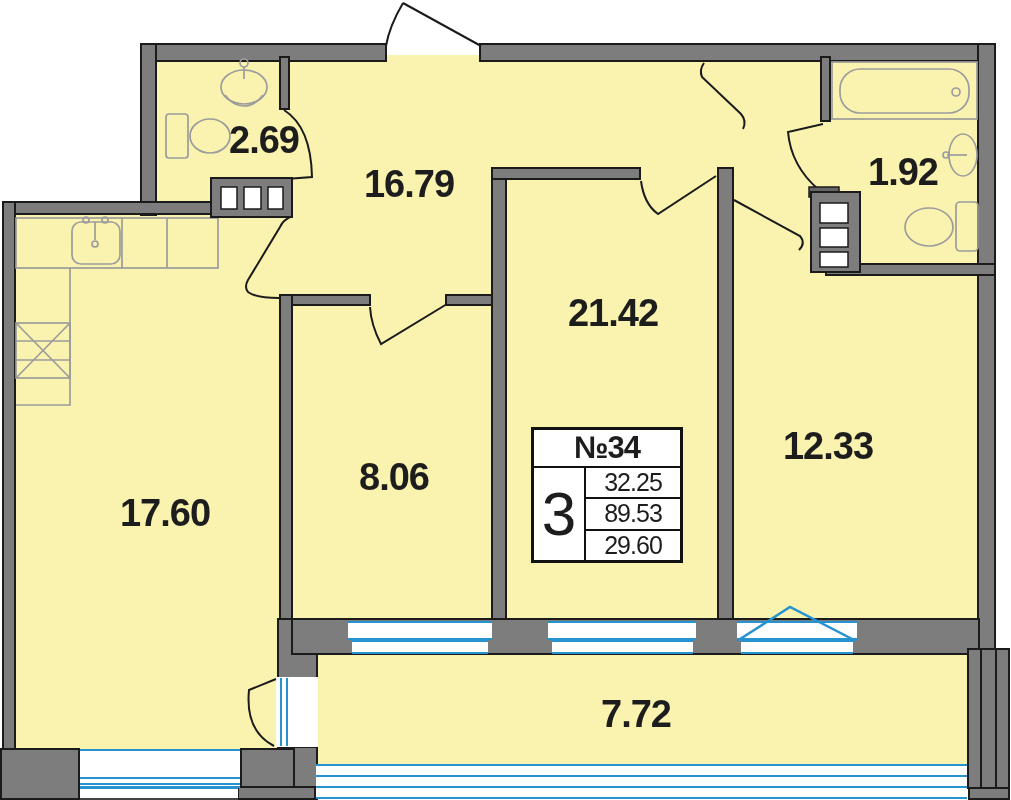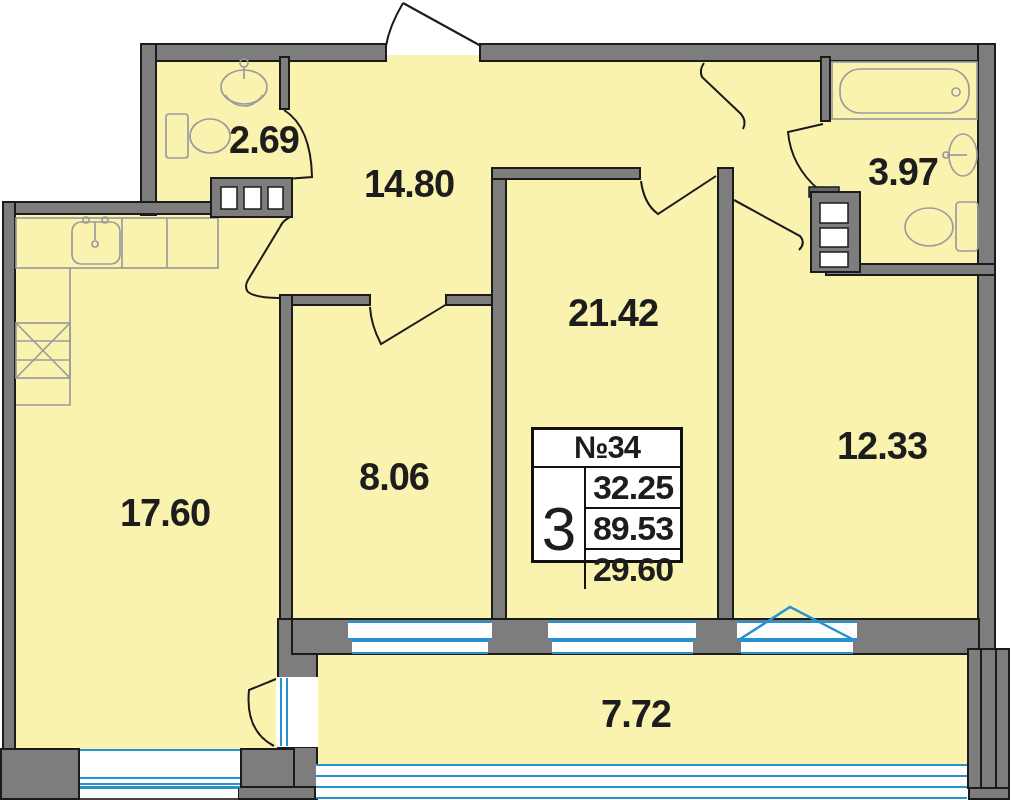--- a/index.html
+++ b/index.html
@@ -18,22 +18,22 @@
   svg{position:absolute;left:0;top:0;}
   
   .unitbox{position:absolute;left:531px;top:427px;width:152px;height:136px;background:#fff;
            border:3px solid #111;box-sizing:border-box;display:flex;flex-direction:column;}
   .ub-num{height:36px;border-bottom:2px solid #111;display:flex;align-items:center;justify-content:center;
           font-weight:bold;font-size:31px;letter-spacing:-1px;}
   .ub-body{flex:1;display:flex;}
   .ub-rooms{width:50px;display:flex;align-items:center;justify-content:center;font-size:62px;
             font-weight:normal;line-height:1;}
   .ub-areas{flex:1;display:flex;flex-direction:column;border-left:2px solid #111;}
-  .ub-areas div{flex:1;display:flex;align-items:center;justify-content:center;font-size:34px;
-                font-weight:bold;letter-spacing:-1px;}
+  .ub-areas div{flex:1;display:flex;align-items:center;justify-content:center;font-size:25px;
+                font-weight:normal;letter-spacing:-1px;}
   .ub-areas div + div{border-top:2px solid #111;}
 </style>
 </head>
 <body>
 
 <div id="plan">
 
   <div class="floor" style="left:150px;top:55px;width:840px;height:248px;"></div>
   <div class="floor" style="left:8px;top:205px;width:490px;height:550px;"></div>
   <div class="floor" style="left:500px;top:170px;width:490px;height:490px;"></div>
@@ -138,26 +138,26 @@
       <rect x="268" y="187" width="15" height="22" fill="#fff" stroke="#1b1b1b" stroke-width="1.5"></rect>
       <rect x="809" y="187" width="30" height="10" fill="#666" stroke="#1b1b1b" stroke-width="1.5"></rect>
       <rect x="811" y="192" width="49" height="80" fill="#7d7d7d" stroke="#1b1b1b" stroke-width="2"></rect>
       <rect x="820" y="203" width="28" height="20" fill="#fff" stroke="#1b1b1b" stroke-width="1.5"></rect>
       <rect x="820" y="228" width="28" height="19" fill="#fff" stroke="#1b1b1b" stroke-width="1.5"></rect>
       <rect x="820" y="252" width="28" height="15" fill="#fff" stroke="#1b1b1b" stroke-width="1.5"></rect>
     </g>
   </svg>
 
   <div class="room-label" style="left:264px;top:140px;">2.69</div>
-  <div class="room-label" style="left:409px;top:184px;">14.80</div>
-  <div class="room-label" style="left:903px;top:172px;">3.97</div>
+  <div class="room-label" style="left:409px;top:184px;">16.79</div>
+  <div class="room-label" style="left:903px;top:172px;">1.92</div>
   <div class="room-label" style="left:613px;top:313px;">21.42</div>
   <div class="room-label" style="left:394px;top:477px;">8.06</div>
   <div class="room-label" style="left:165px;top:513px;">17.60</div>
-  <div class="room-label" style="left:882px;top:446px;">12.33</div>
+  <div class="room-label" style="left:828px;top:446px;">12.33</div>
   <div class="room-label" style="left:636px;top:714px;">7.72</div>
 
   <div class="unitbox">
     <div class="ub-num">№34</div>
     <div class="ub-body">
       <div class="ub-rooms">3</div>
       <div class="ub-areas">
         <div>32.25</div>
         <div>89.53</div>
         <div>29.60</div>

